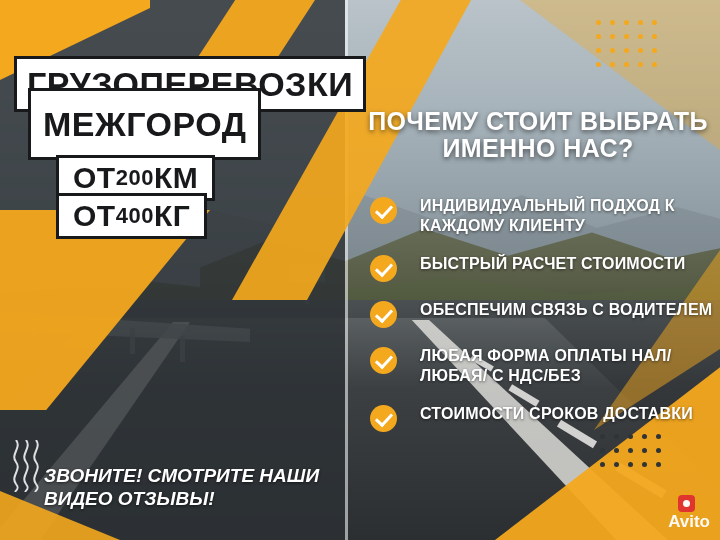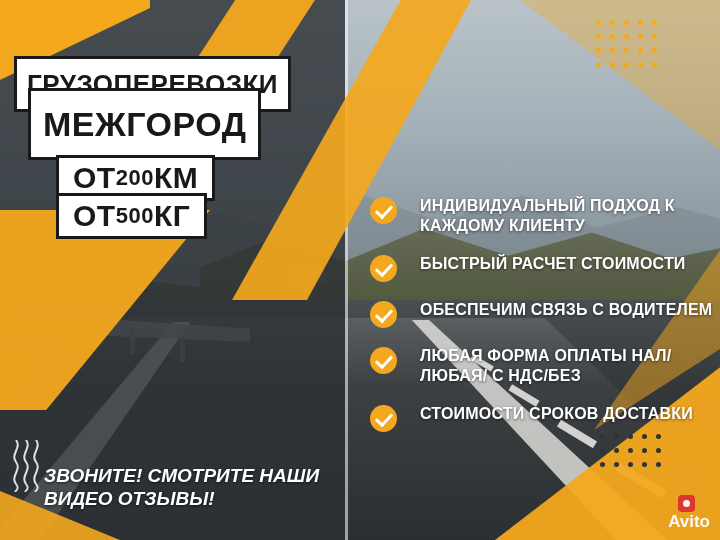--- a/index.html
+++ b/index.html
@@ -184,21 +184,21 @@
     position: absolute;
     background: #ffffff;
     color: #17191a;
     font-weight: bold;
     letter-spacing: .5px;
     display: flex;
     align-items: center;
     white-space: nowrap;
     border: 3px solid #17191a;
   }
-  .hl1 { left: 14px; top: 56px; height: 34px; padding: 8px 10px; font-size: 26px; }
+  .hl1 { left: 14px; top: 56px; height: 34px; padding: 8px 10px; font-size: 34px; }
   .hl2 { left: 28px; top: 88px; height: 42px; padding: 12px 12px; font-size: 34px; }
   .hl3 { left: 56px; top: 155px; height: 40px; padding: 0 14px; font-size: 30px; }
   .hl4 { left: 56px; top: 193px; height: 40px; padding: 0 14px; font-size: 30px; }
   .hl3 b, .hl4 b { font-size: 22px; }
 
   .cta {
     position: absolute;
     left: 44px; top: 464px;
     width: 280px;
     color: #ffffff;
@@ -379,26 +379,27 @@
   <div class="hl-block hl2">
     <span>МЕЖГОРОД</span>
   </div>
   <div class="hl-block hl3">
     <span>ОТ </span>
     <b>200</b>
     <span> КМ</span>
   </div>
   <div class="hl-block hl4">
     <span>ОТ </span>
-    <b>500</b>
+    <b>400</b>
     <span> КГ</span>
   </div>
 
   <div class="cta">ЗВОНИТЕ! СМОТРИТЕ НАШИ ВИДЕО ОТЗЫВЫ!</div>
 
+  <div class="right-title">ПОЧЕМУ СТОИТ ВЫБРАТЬ ИМЕННО НАС?</div>
 
   <div class="benefits">
     <div class="benefit">
       <span class="check"></span>
       <span class="benefit-text">ИНДИВИДУАЛЬНЫЙ ПОДХОД К КАЖДОМУ КЛИЕНТУ</span>
     </div>
     <div class="benefit">
       <span class="check"></span>
       <span class="benefit-text">БЫСТРЫЙ РАСЧЕТ СТОИМОСТИ</span>
     </div>

